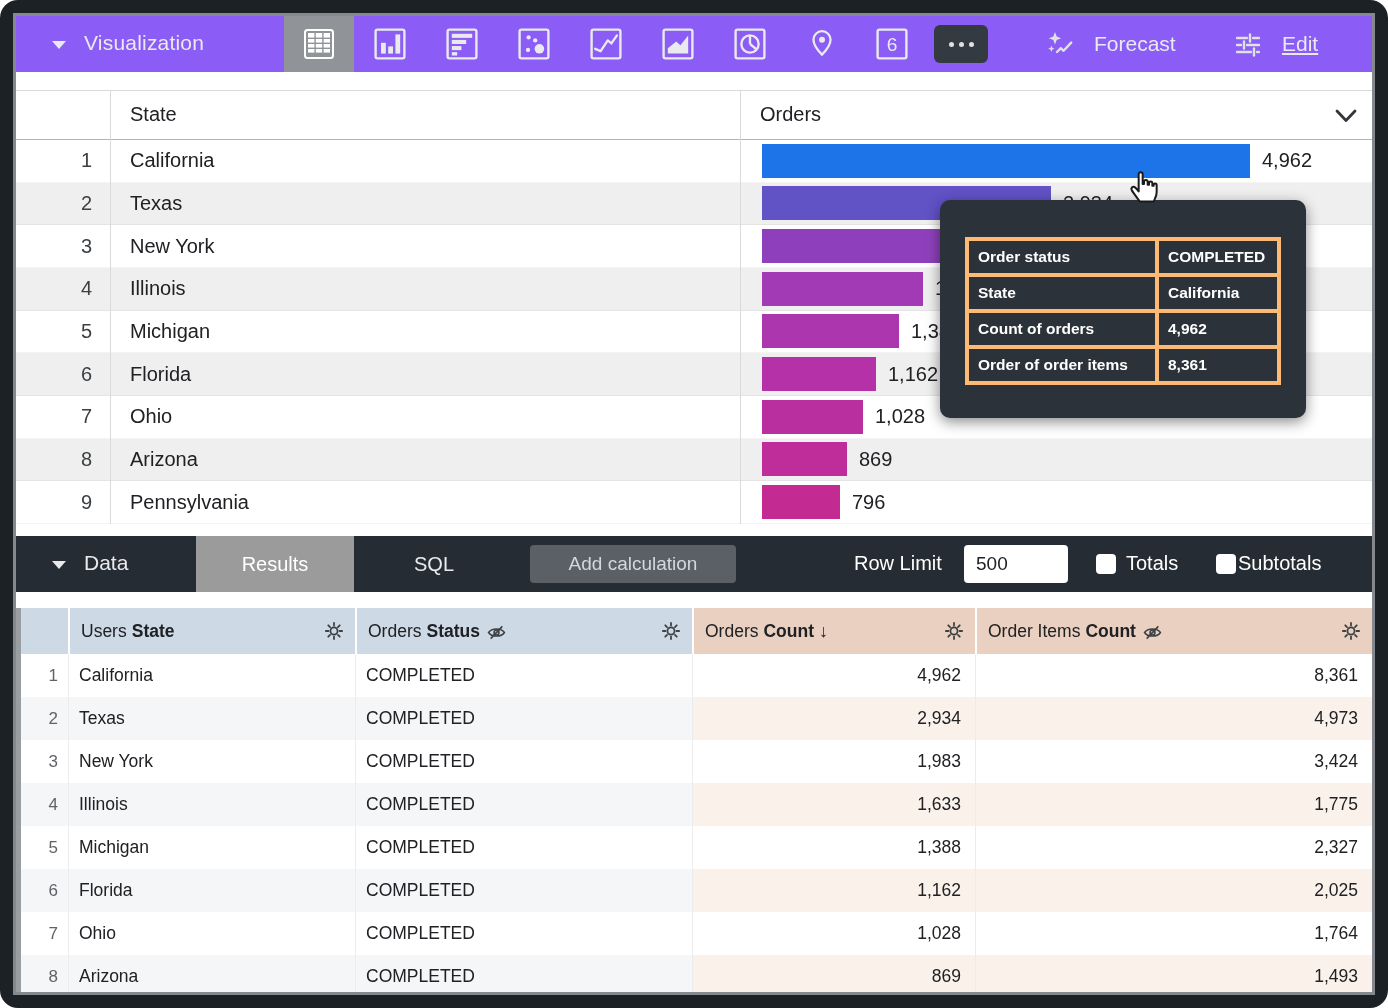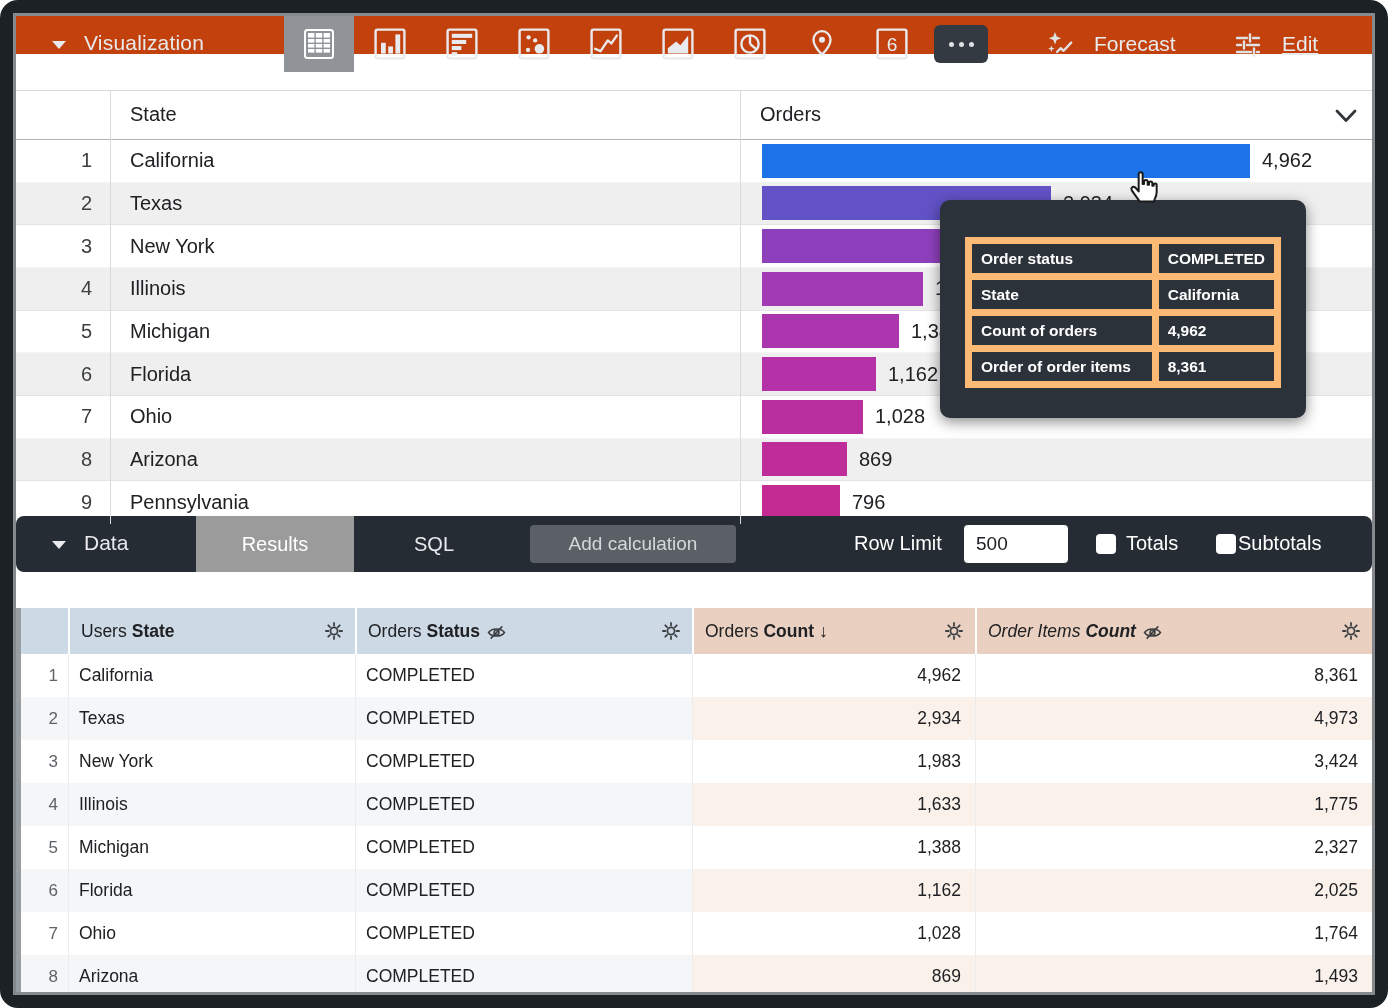--- a/index.html
+++ b/index.html
@@ -2,21 +2,21 @@
 <html><head>
 <meta charset="utf-8">
 <style>
   * { box-sizing: border-box; margin: 0; padding: 0; }
   html,body { width:1388px; height:1008px; background:#fff; font-family:"Liberation Sans", sans-serif; }
   .frame { position:absolute; left:0; top:0; width:1388px; height:1008px; background:#1c2126; border-radius:18px; }
   .content { position:absolute; left:13px; top:13px; width:1362px; height:982px; background:#fff; border:3px solid #85898d; overflow:hidden; }
   .inner { position:absolute; left:0; top:0; width:1356px; height:976px; }
 
   
-  .toolbar { position:absolute; left:0; top:0; width:1356px; height:38px; background:#c2410c; }
+  .toolbar { position:absolute; left:0; top:0; width:1356px; height:56px; background:#8b5cf6; }
   .caret { width:0; height:0; border-left:7px solid transparent; border-right:7px solid transparent; border-top:8px solid #e8eaed; }
   .tb-caret { position:absolute; left:36px; top:25px; }
   .tb-title { position:absolute; left:68px; top:15px; font-size:21px; font-weight:500; color:#e8eaed; letter-spacing:.2px; }
   .sel-block { position:absolute; left:268px; top:0; width:70px; height:56px; background:#909499; display:flex; align-items:center; justify-content:center; }
   .icon-box { position:absolute; top:10px; width:36px; height:36px; display:flex; align-items:center; justify-content:center; cursor:pointer; }
   .more-btn { position:absolute; left:918px; top:9px; width:54px; height:38px; background:#343a41; border-radius:6px; display:flex; align-items:center; justify-content:center; gap:5px; }
   .dot { width:5px; height:5px; border-radius:50%; background:#dfe1e3; }
   .tb-action { position:absolute; top:0; height:56px; display:flex; align-items:center; gap:20px; color:#e8eaed; font-size:21px; cursor:pointer; }
   .fc-group { left:1030px; } .ed-group { left:1218px;text-decoration:underline; }
 
@@ -31,47 +31,47 @@
   .vrow:nth-child(even) { background:#efefef; }
   .vnum { width:94px; text-align:right; padding-right:18px; font-size:20px; color:#3c4043; }
   .vstate { width:630px; padding-left:20px; font-size:20px; color:#202124; }
   .vcell { flex:1; display:flex; align-items:center; padding-left:22px; height:100%; }
   .vbar { height:34px; cursor:pointer; }
   .vval { margin-left:12px; font-size:20px; color:#202124; white-space:nowrap; }
 
   
   .tooltip { position:absolute; left:924px; top:184px; width:366px; height:218px; background:#2b323a; border-radius:10px; box-shadow:0 4px 14px rgba(0,0,0,.45); z-index:5; padding:37px 25px 0 25px; }
   .tt-table { width:100%; border-collapse:collapse; }
-  .tt-table td { border:7px solid #fdba74; color:#fff; font-size:15.5px; font-weight:bold; height:36px; padding:0 9px; white-space:nowrap; }
+  .tt-table td { border:4px solid #fdba74; color:#fff; font-size:15.5px; font-weight:bold; height:36px; padding:0 9px; white-space:nowrap; }
   .tt-label { width:190px; }
 
   .cursor-hand { position:absolute; left:1108px; top:148px; z-index:6; }
 
   
-  .databar { position:absolute; left:0; top:500px; width:1356px; height:56px; background:#262c33;border-radius:8px; }
+  .databar { position:absolute; left:0; top:520px; width:1356px; height:56px; background:#262c33; }
   .db-caret { position:absolute; left:36px; top:25px; }
   .db-title { position:absolute; left:68px; top:15px; font-size:21px; font-weight:500; color:#e8eaed; }
   .tab-results { position:absolute; left:180px; top:0; width:158px; height:56px; background:#9b9b9b; color:#fff; font-size:20px; font-weight:500; display:flex; align-items:center; justify-content:center; cursor:pointer; }
   .tab-sql { position:absolute; left:338px; top:0; width:160px; height:56px; color:#e8eaed; font-size:20px; display:flex; align-items:center; justify-content:center; cursor:pointer; }
   .add-calc { position:absolute; left:514px; top:9px; width:206px; height:38px; background:#5b6066; border-radius:4px; color:#d5d7da; font-size:19px; display:flex; align-items:center; justify-content:center; cursor:pointer; }
   .rl-label { position:absolute; left:838px; top:16px; color:#fff; font-size:20px; }
   .rl-input { position:absolute; left:948px; top:9px; width:104px; height:38px; border:none; border-radius:4px; background:#fff; font-size:19px; color:#202124; padding-left:12px; font-family:"Liberation Sans",sans-serif; }
   .cb { position:absolute; top:18px; width:20px; height:20px; background:#fff; border-radius:4px; cursor:pointer; }
   .cb-totals { left:1080px; } .cb-sub { left:1200px; }
   .cb-label { position:absolute; top:16px; color:#fff; font-size:20px; }
   .lbl-totals { left:1110px; } .lbl-sub { left:1222px; }
 
   
   .left-strip { position:absolute; left:0; top:592px; width:5px; height:384px; background:#999ea3; }
   .dt-header { position:absolute; left:5px; top:592px; width:1351px; height:46px; display:flex; }
   .dth { height:46px; display:flex; align-items:center; font-size:17.5px; color:#202124; position:relative; border-left:2px solid #fff; padding-left:11px; }
   .dth:first-child { border-left:none; }
   .dth .bold { font-weight:bold; margin-left:5px; }
   .dim-bg { background:#cdd9e4; } .meas-bg { background:#e9d0c0; }
-  .h-num { width:47px; } .h-state { width:287px; } .h-status { width:337px; } .h-count { width:283px; } .h-items { width:397px;font-style:italic; }
+  .h-num { width:47px; } .h-state { width:287px; } .h-status { width:337px; } .h-count { width:283px; } .h-items { width:397px; }
   .gear { position:absolute; right:11px; top:13px; cursor:pointer; }
   .eyeoff { margin-left:7px; margin-top:2px; }
   .sort-arrow { font-weight:bold; margin-left:5px; font-size:18px; }
   .dt-rows { position:absolute; left:5px; top:638px; width:1351px; overflow:hidden; height:338px; }
   .drow { display:flex; height:43px; }
   .dcell { display:flex; align-items:center; font-size:17.5px; color:#202124; border-left:1px solid #ececec; height:100%; }
   .dcell:first-child { border-left:none; }
   .c-num { width:47px; justify-content:flex-end; padding-right:10px; color:#5f6368; font-size:17px; }
   .c-state { width:287px; padding-left:10px; }
   .c-status { width:337px; padding-left:10px; }

